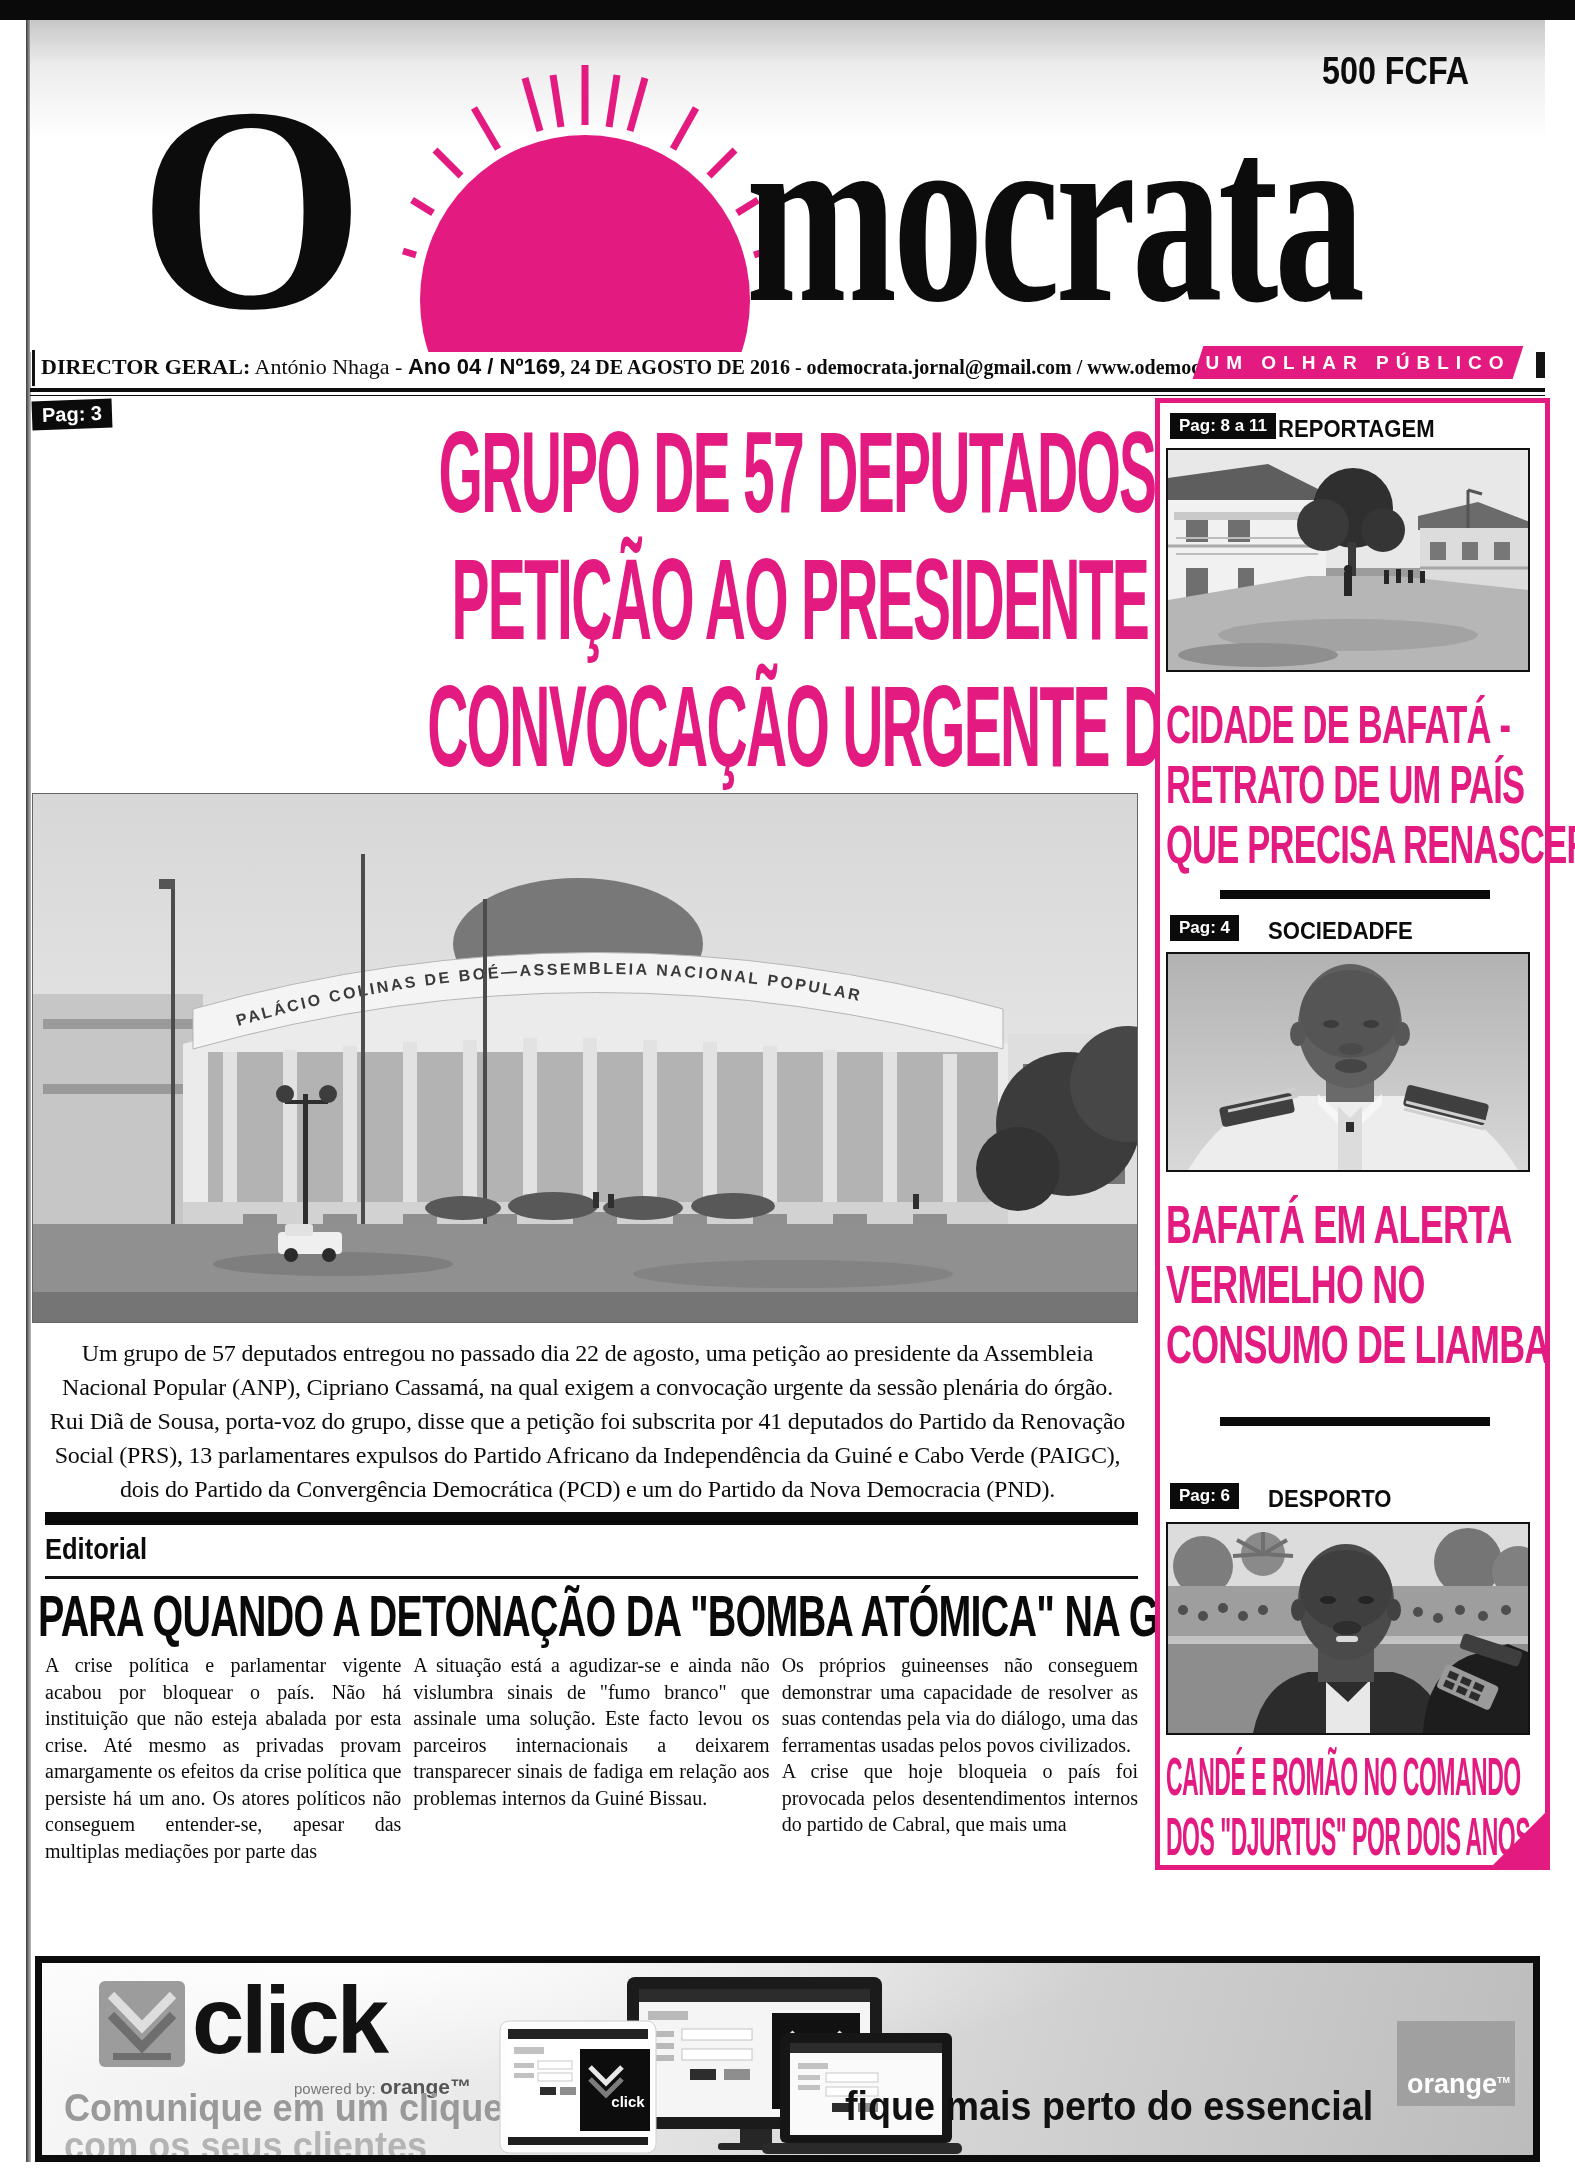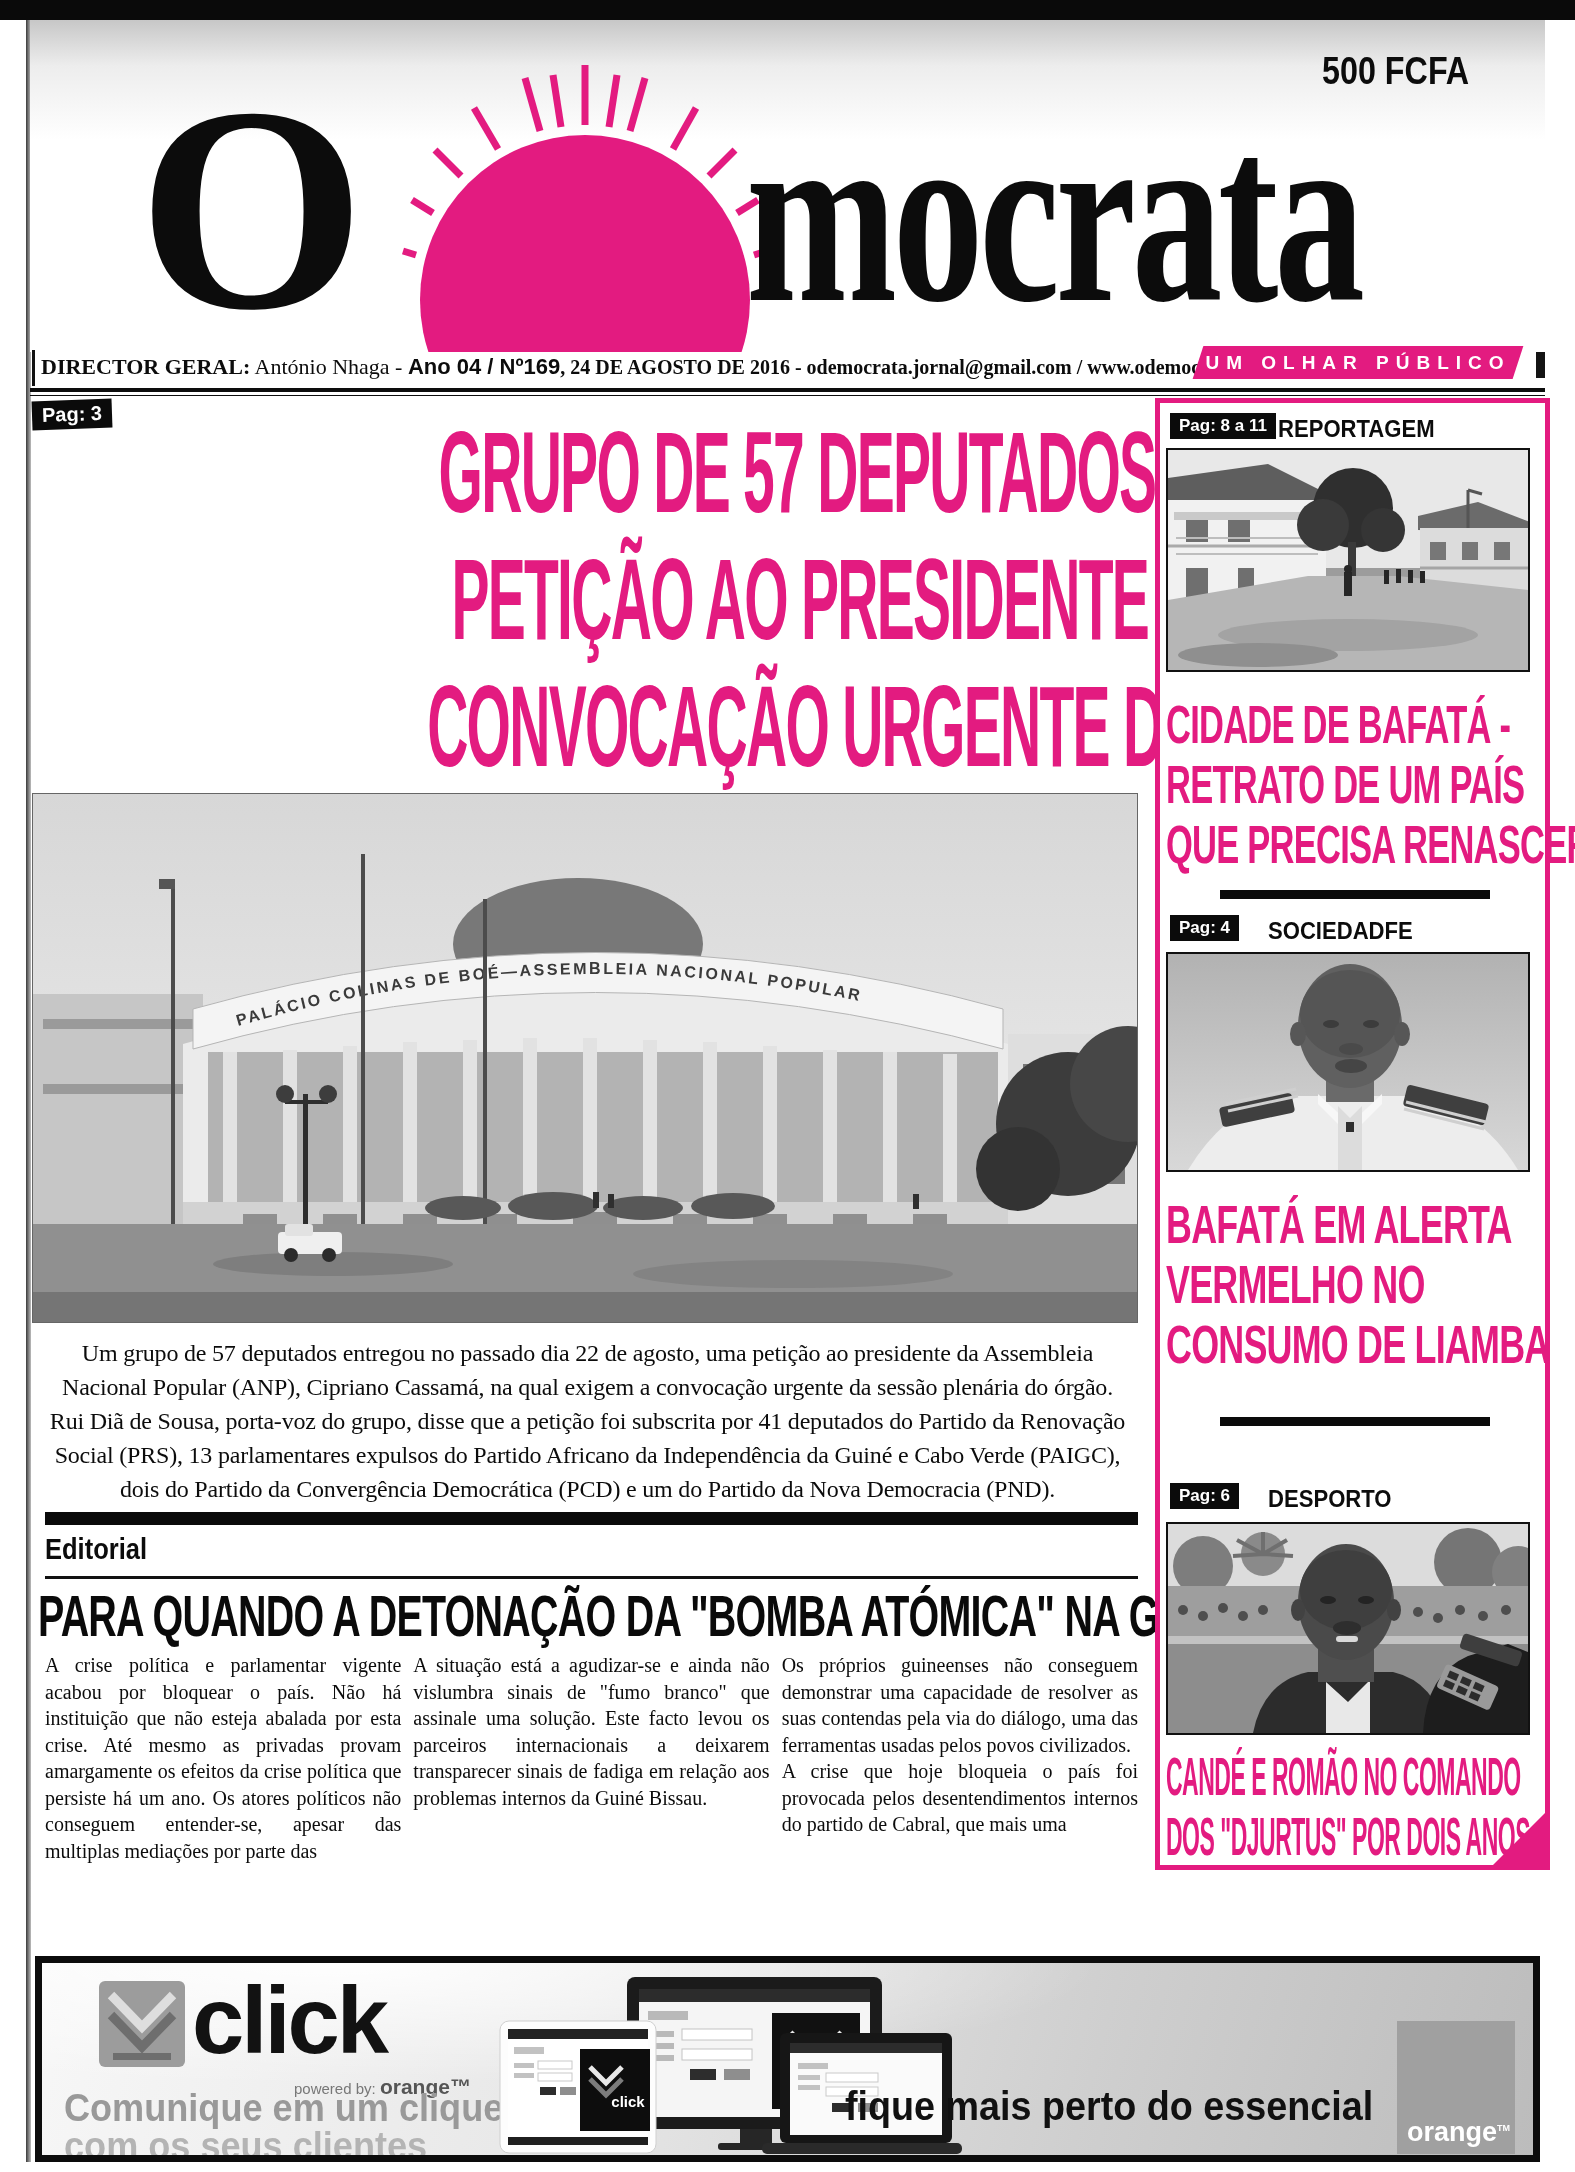--- a/index.html
+++ b/index.html
@@ -93,21 +93,21 @@
       linear-gradient(105deg,#f7f7f7 0%,#e8e8e8 35%,#cfcfcf 70%,#bcbcbc 100%);}
   .ad-click{left:150px;top:4px;font-weight:900;font-size:94px;letter-spacing:-3px;color:#121212;}
   .ad-powered{left:252px;top:112px;color:#777;font-size:15px;white-space:nowrap;text-align:right;}
   .ad-powered b{font-size:21px;color:#555;}
   .ad-tag1{left:22px;top:124px;font-weight:900;font-size:38px;color:#999;
     transform:scaleX(.95);transform-origin:left top;white-space:nowrap;}
   .ad-tag2{left:22px;top:162px;font-weight:900;font-size:38px;color:#b4b4b4;
     transform:scaleX(.95);transform-origin:left top;white-space:nowrap;}
   .ad-slogan{right:160px;top:120px;font-weight:900;font-size:41px;color:#111;
     transform:scaleX(.92);transform-origin:right top;white-space:nowrap;}
-  .orange-box{right:18px;top:58px;width:118px;height:133px;background:#a0a0a0;}
+  .orange-box{right:18px;top:58px;width:118px;height:85px;background:#a0a0a0;}
   .orange-word{position:absolute;left:10px;bottom:6px;color:#fff;font-weight:900;font-size:27px;}
   .orange-word sup{font-size:9px;}
 </style>
 </head>
 <body>
 
 <div id="page">
 
   <div class="abs top-bar"></div>
   <div class="abs left-edge"></div>

